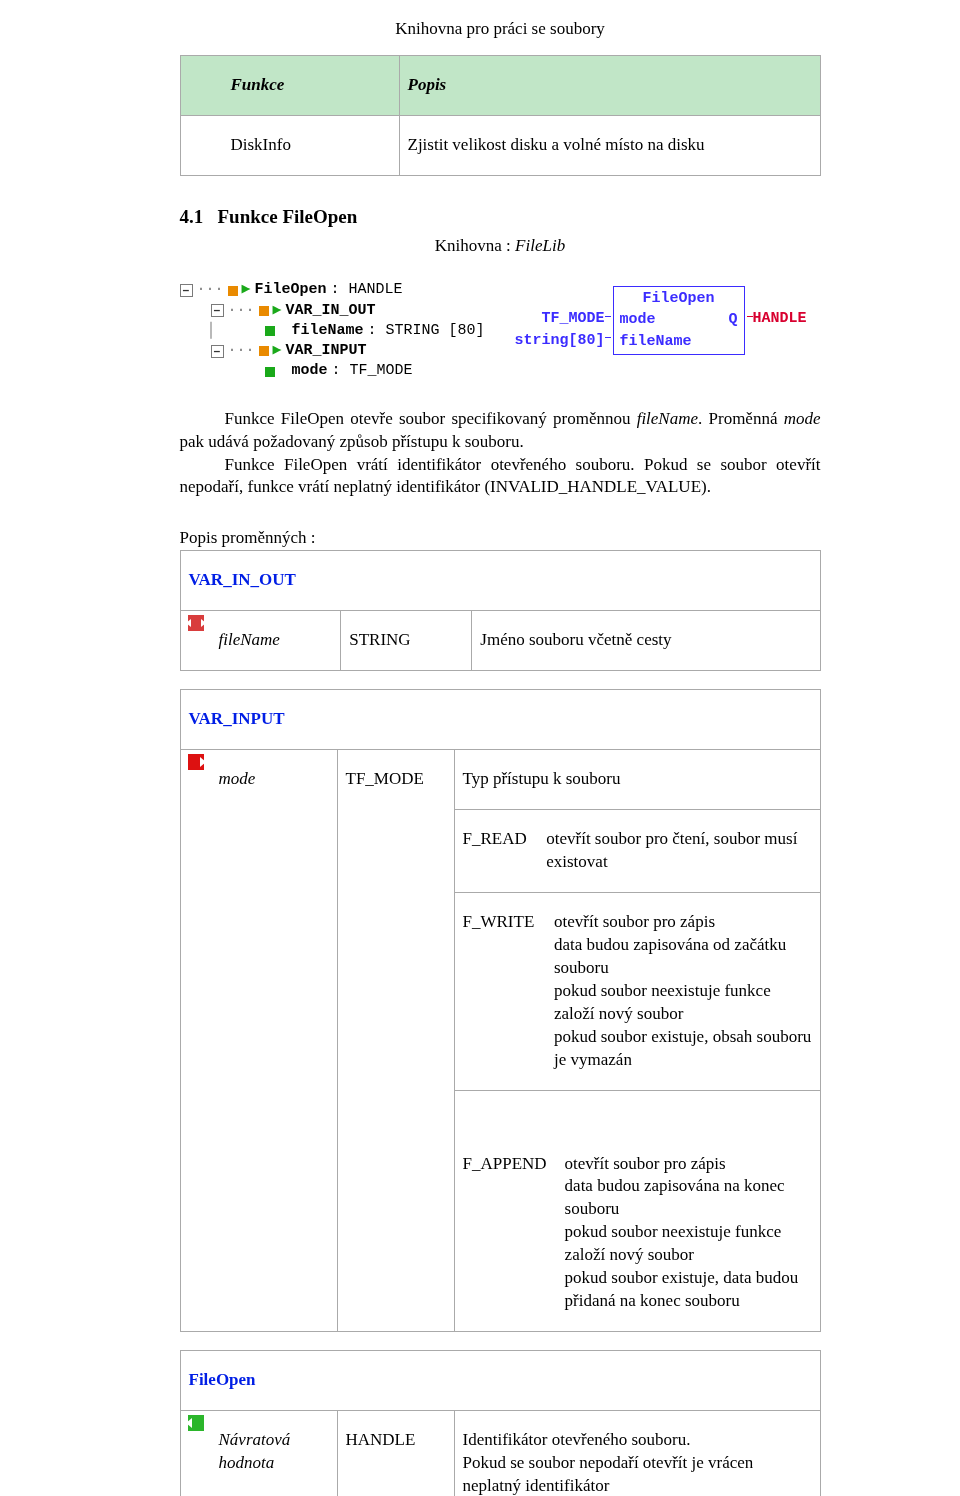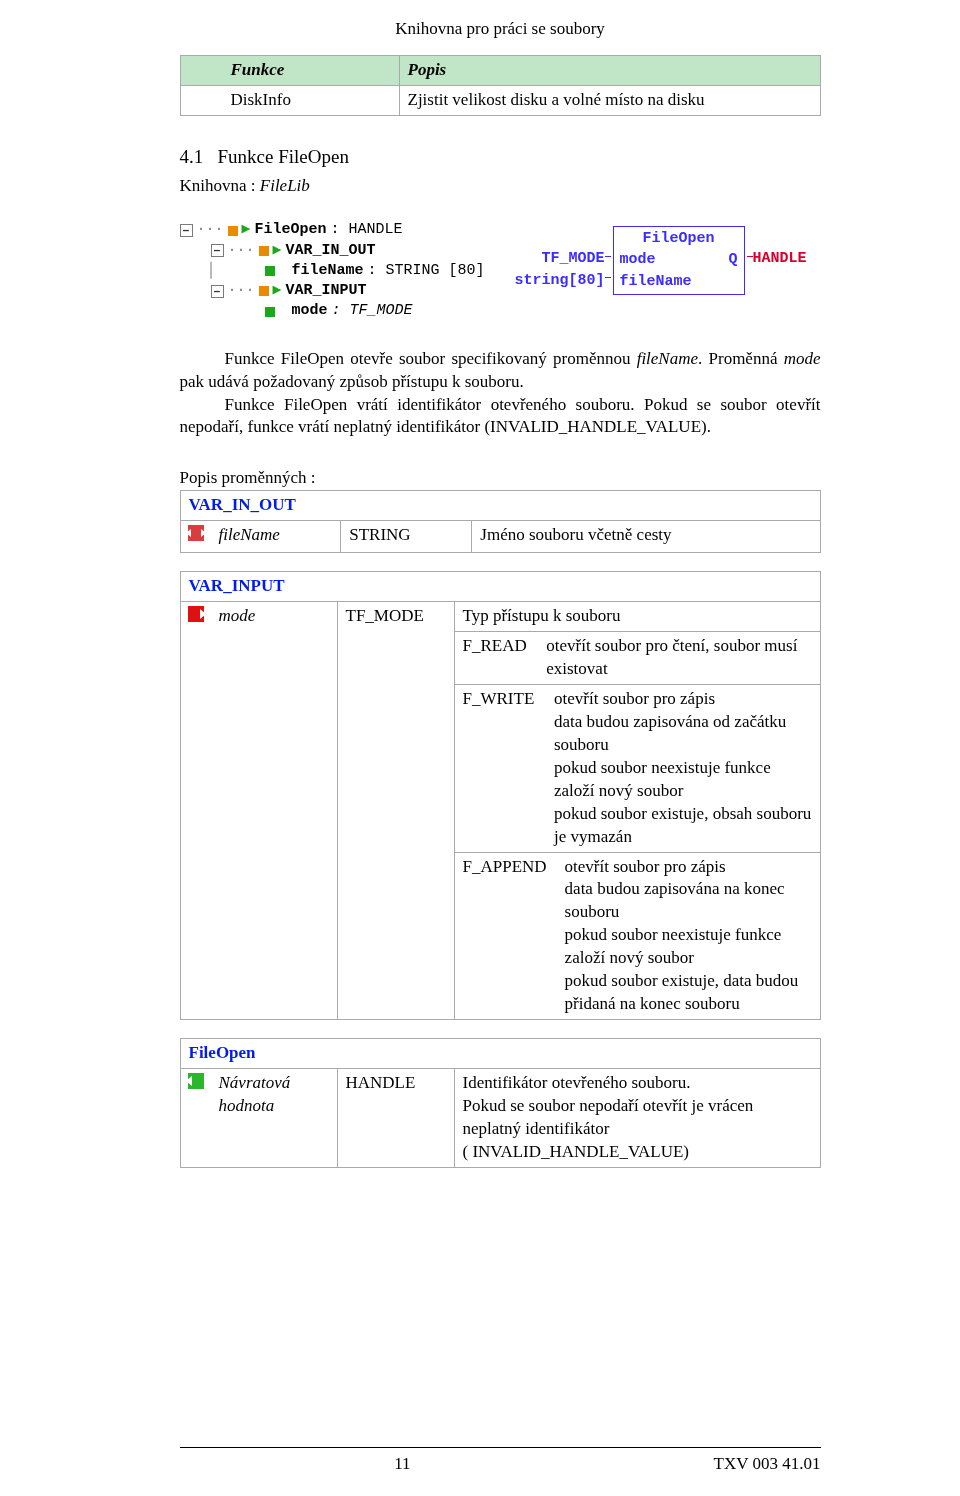--- a/index.html
+++ b/index.html
@@ -23,40 +23,40 @@
     margin-bottom: 14px;
     font-size: 17px;
   }
   table.tbl {
     border-collapse: collapse;
     width: 100%;
     margin-bottom: 6px;
   }
   table.tbl td, table.tbl th {
     border: 1px solid #aaa;
-    padding: 3px 8px;
+    padding: 18px 8px;
     text-align: left;
     vertical-align: top;
   }
   table.tbl td.noborder-left { border-left: none; }
   table.tbl th {
     background: #c1e6c7;
     font-weight: bold;
     font-style: italic;
     color: #000;
   }
   table.tbl .iconcell { width: 26px; text-align:center; border-right:none; padding:4px 2px;}
   .italic { font-style: italic; }
   .section-num {
     font-size: 19px;
-    font-weight: normal;
+    font-weight: bold;
     margin-top: 28px;
   }
   .lib-line {
-    text-align: left;
+    text-align: center;
     margin-top: 6px;
     font-size: 17px;
   }
   .diagram-row {
     margin-top: 22px;
     display: flex;
     gap: 30px;
     align-items: flex-start;
   }
   .tree {
@@ -191,21 +191,21 @@
           <span class="pipe">···</span>
         <span class="sq-orange"></span>
           <span class="node-arrow">▶</span>
         <span>VAR_INPUT</span>
       </div>
       <div class="row">
         <span class="pipe">&nbsp;&nbsp;&nbsp;&nbsp;&nbsp;&nbsp;&nbsp;&nbsp;&nbsp;</span>
         <span class="sq-green"></span>
         <span>&nbsp;</span>
           <span>mode</span>
-          <span style="font-weight:normal;font-style:italic;"> : TF_MODE</span>
+          <span style="font-weight:normal;"> : TF_MODE</span>
       </div>
     </div>
 
     <div class="fb-diag">
       <div class="fb-left">
         <div>&nbsp;</div>
         <div><span>TF_MODE</span><span class="minus"></span></div>
         <div><span>string[80]</span><span class="minus"></span></div>
       </div>
       <div class="fb-box">
@@ -276,21 +276,21 @@
           <div style="width:100px;">F_WRITE</div>
           <div style="white-space:pre-line;">otevřít soubor pro zápis
 data budou zapisována od začátku souboru
 pokud soubor neexistuje funkce založí nový soubor
 pokud soubor existuje, obsah souboru je vymazán</div>
         </div>
       </td>
     </tr>
     <tr>
       <td>
-        <div style="display:flex; gap:18px;">
+        <div style="display:flex; gap:18px;margin-top:44px;">
           <div style="width:100px;">F_APPEND</div>
           <div style="white-space:pre-line;">otevřít soubor pro zápis
 data budou zapisována na konec souboru
 pokud soubor neexistuje funkce založí nový soubor
 pokud soubor existuje, data budou přidaná na konec souboru</div>
         </div>
       </td>
     </tr>
   </tbody>
     </table>

